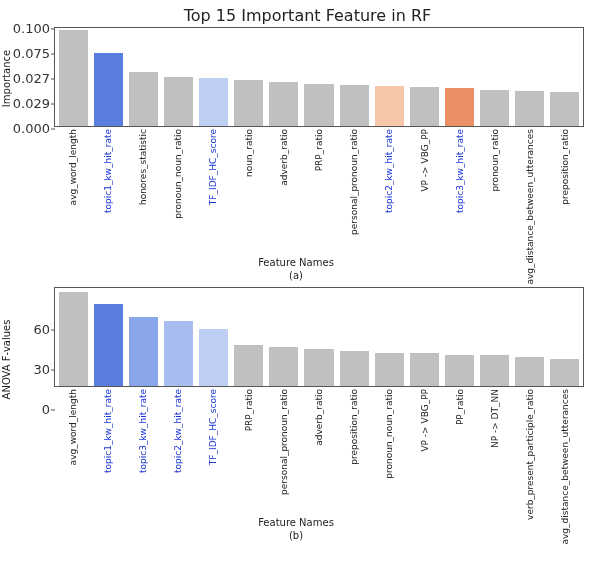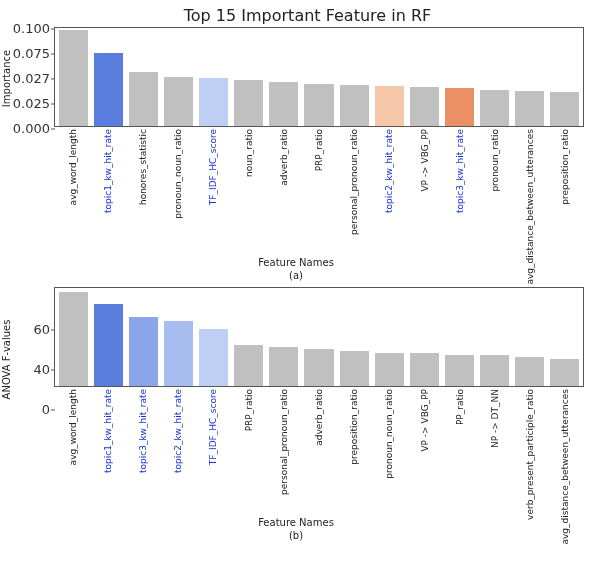--- a/index.html
+++ b/index.html
@@ -138,21 +138,21 @@
 </head>
 <body>
 
 <div class="panel">
   <div class="chart-title">Top 15 Important Feature in RF</div>
   <div class="ylabel" style="top:22px;">
     <span>Importance</span>
   </div>
   <div class="yticks" id="yticks-a" style="top:22px;">
       <div class="ytick" style="bottom: 0%; transform: translateY(50%); margin-top: 44px;">0.000</div>
-      <div class="ytick" style="bottom: 25%; transform: translateY(50%);">0.025</div>
+      <div class="ytick" style="bottom: 25%; transform: translateY(50%);">0.029</div>
       <div class="ytick" style="bottom: 50%; transform: translateY(50%);">0.027</div>
       <div class="ytick" style="bottom: 75%; transform: translateY(50%);">0.075</div>
       <div class="ytick" style="bottom: 100%; transform: translateY(50%);">0.100</div>
     </div>
   <div class="plot">
     <div class="bars" id="bars-a">
         <div class="bar" style="height: 98%; background: var(--grey);"></div>
         <div class="bar" style="height: 75%; background: var(--blue1);"></div>
         <div class="bar" style="height: 55%; background: var(--grey);"></div>
         <div class="bar" style="height: 50%; background: var(--grey);"></div>
@@ -221,21 +221,21 @@
   <div class="xlabel">Feature Names</div>
   <div class="sublabel">(a)</div>
 </div>
 
 <div class="panel">
   <div class="ylabel" style="top:22px;">
     <span>ANOVA F-values</span>
   </div>
   <div class="yticks" id="yticks-b" style="top:22px;">
       <div class="ytick" style="bottom: 0%; transform: translateY(50%);">0</div>
-      <div class="ytick" style="bottom: 40%; transform: translateY(50%);">40</div>
+      <div class="ytick" style="bottom: 40%; transform: translateY(50%);">30</div>
       <div class="ytick" style="bottom: 80%; transform: translateY(50%);">60</div>
     </div>
   <div class="plot">
     <div class="bars" id="bars-b">
         <div class="bar" style="height: 96%; background: var(--grey);"></div>
         <div class="bar" style="height: 84%; background: var(--blue1);"></div>
         <div class="bar" style="height: 70%; background: var(--blue2);"></div>
         <div class="bar" style="height: 66%; background: var(--blue3);"></div>
         <div class="bar" style="height: 58%; background: var(--blue4);"></div>
         <div class="bar" style="height: 42%; background: var(--grey);"></div>

